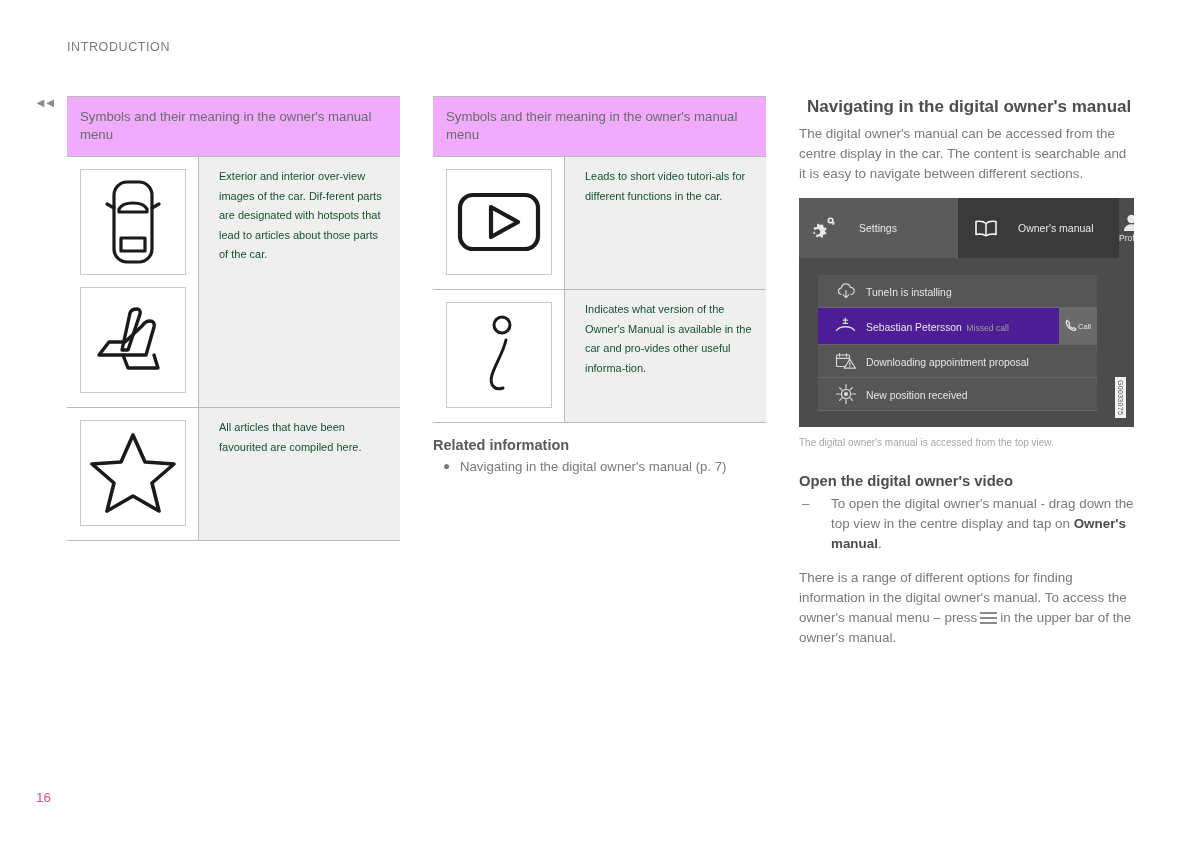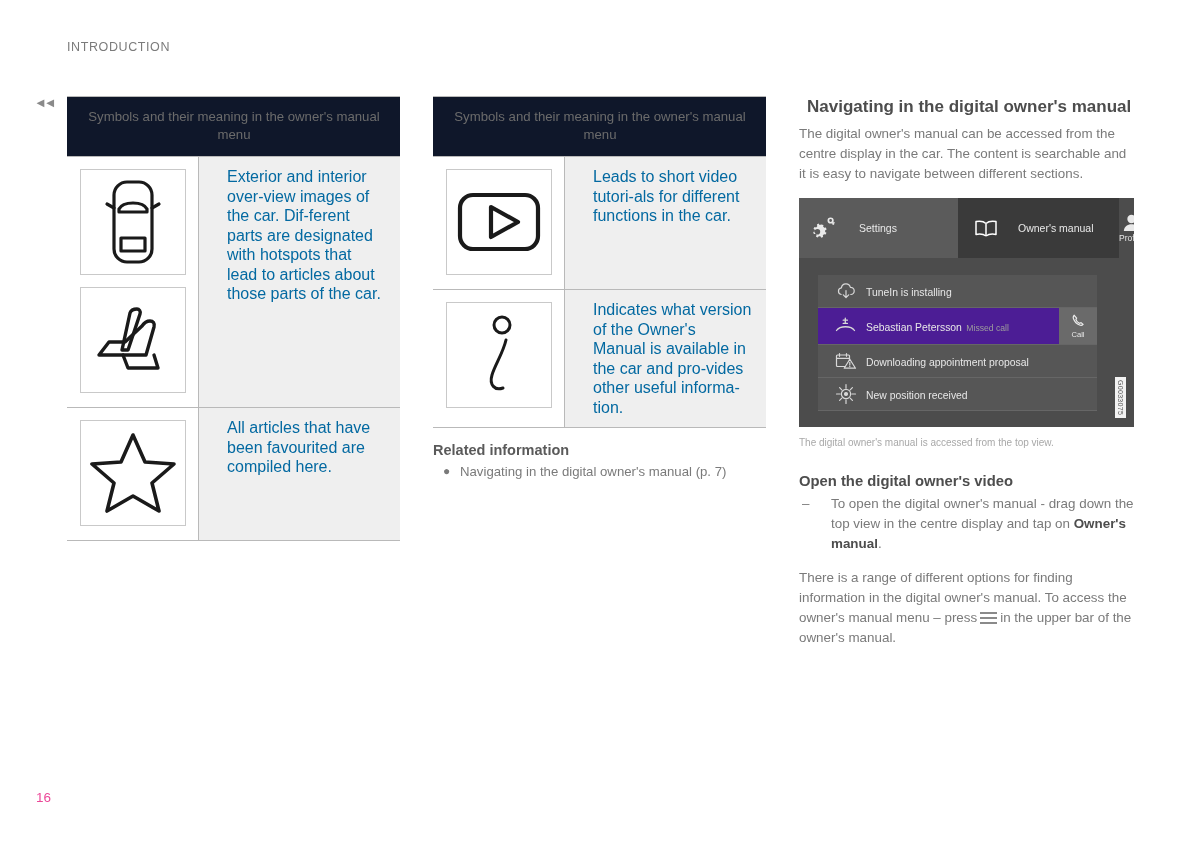--- a/index.html
+++ b/index.html
@@ -64,46 +64,46 @@
   .col-3 { left: 799px; width: 335px; }
 
   
   .sym-table {
     width: 100%;
     border-collapse: collapse;
     border-top: 1px solid #b9b9b9;
     border-bottom: 1px solid #b9b9b9;
   }
   .sym-table .thead-cell {
-    background: #0f172a;
+    background: #f0abfc;
     color: #6b6b6b;
     font-size: 13.2px;
     line-height: 18px;
     padding: 11px 12px 12px 13px;
-    text-align: center;
+    text-align: left;
     font-weight: 400;
     border-bottom: 1px solid #b9b9b9;
   }
   .sym-row > td {
     vertical-align: top;
     border-bottom: 1px solid #b9b9b9;
   }
   .sym-row:last-child > td { border-bottom: none; }
 
   .cell-icons {
     width: 131px;
     background: #ffffff;
     padding: 0;
   }
   .cell-text {
     background: #efefef;
-    font-size: 16px;
+    font-size: 11px;
     line-height: 19.5px;
-    color: #0369a1;
-    padding: 10px 14px 10px 28px;
+    color: #14532d;
+    padding: 10px 14px 10px 20px;
     border-left: 1px solid #b9b9b9;
   }
 
   .icon-box {
     width: 106px;
     height: 106px;
     border: 1px solid #c9c9c9;
     margin: 12px auto 0 auto;
     background: #ffffff;
     display: flex;
@@ -294,21 +294,20 @@
   .notif-sub {
     font-size: 8.6px;
     color: #9d9d9d;
     line-height: 11px;
   }
   .notif-action {
     flex: 0 0 38px;
     align-self: stretch;
     background: #6a6a6a;
     display: flex;
-    flex-direction: column;
     align-items: center;
     justify-content: center;
     gap: 1px;
     color: #e7e7e7;
     font-size: 7.6px;
   }
   .code-tag {
     position: absolute;
     right: 8px;
     bottom: 9px;

